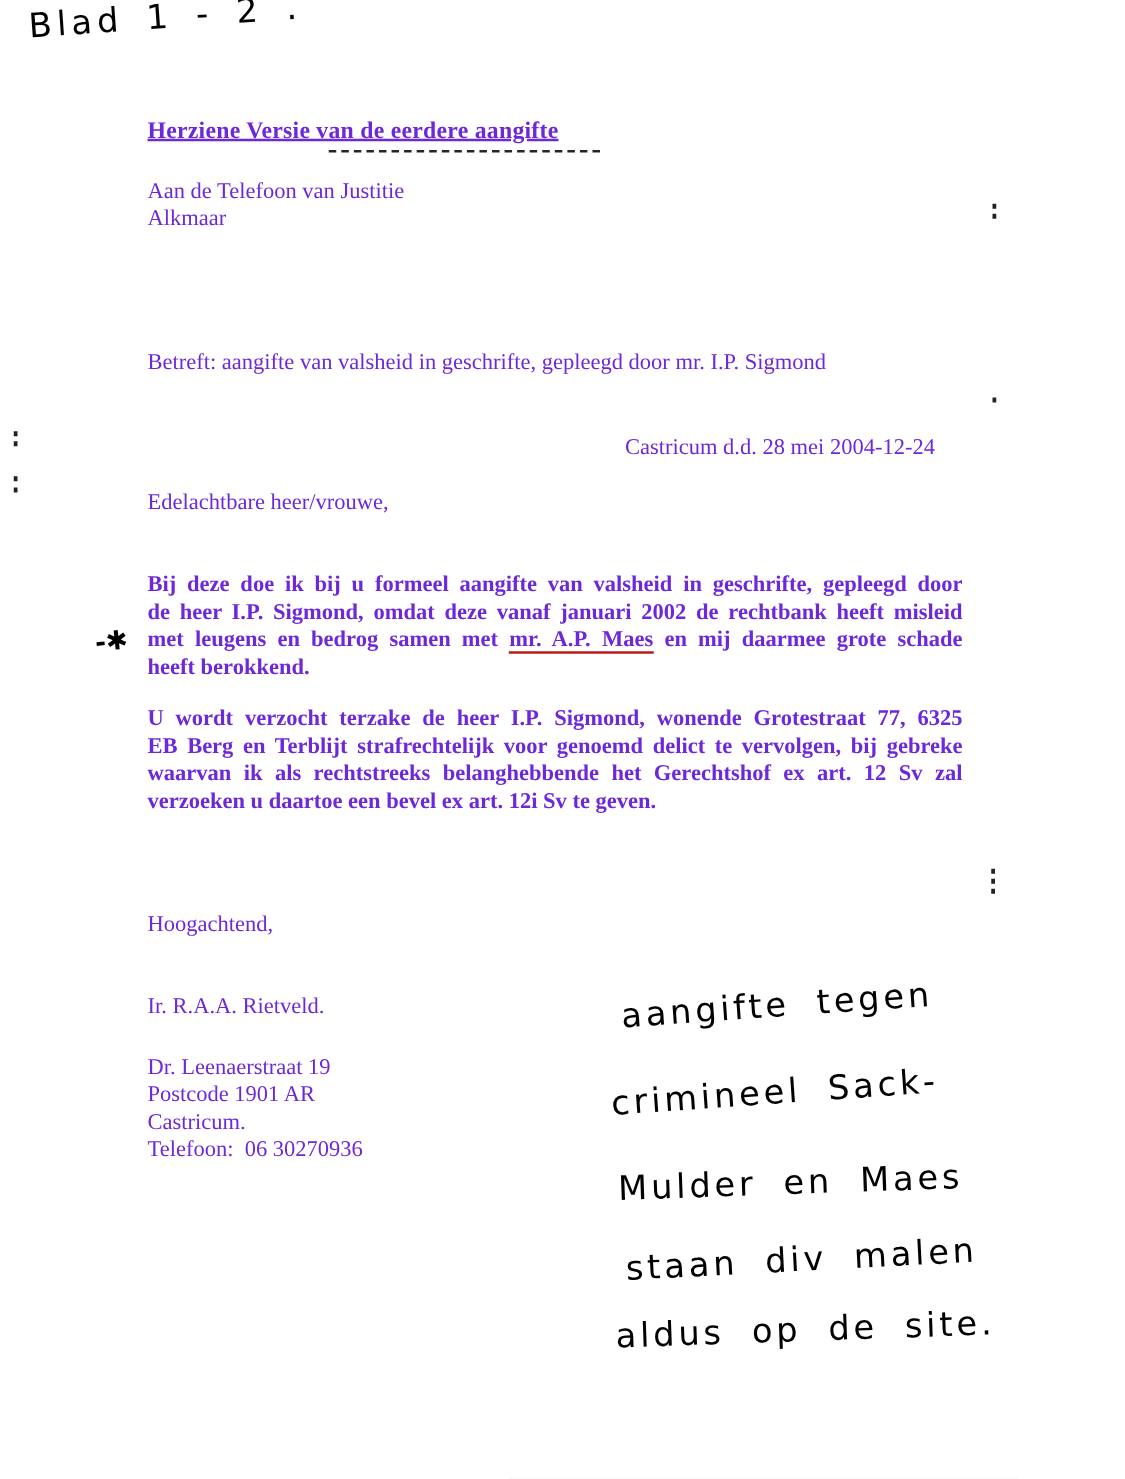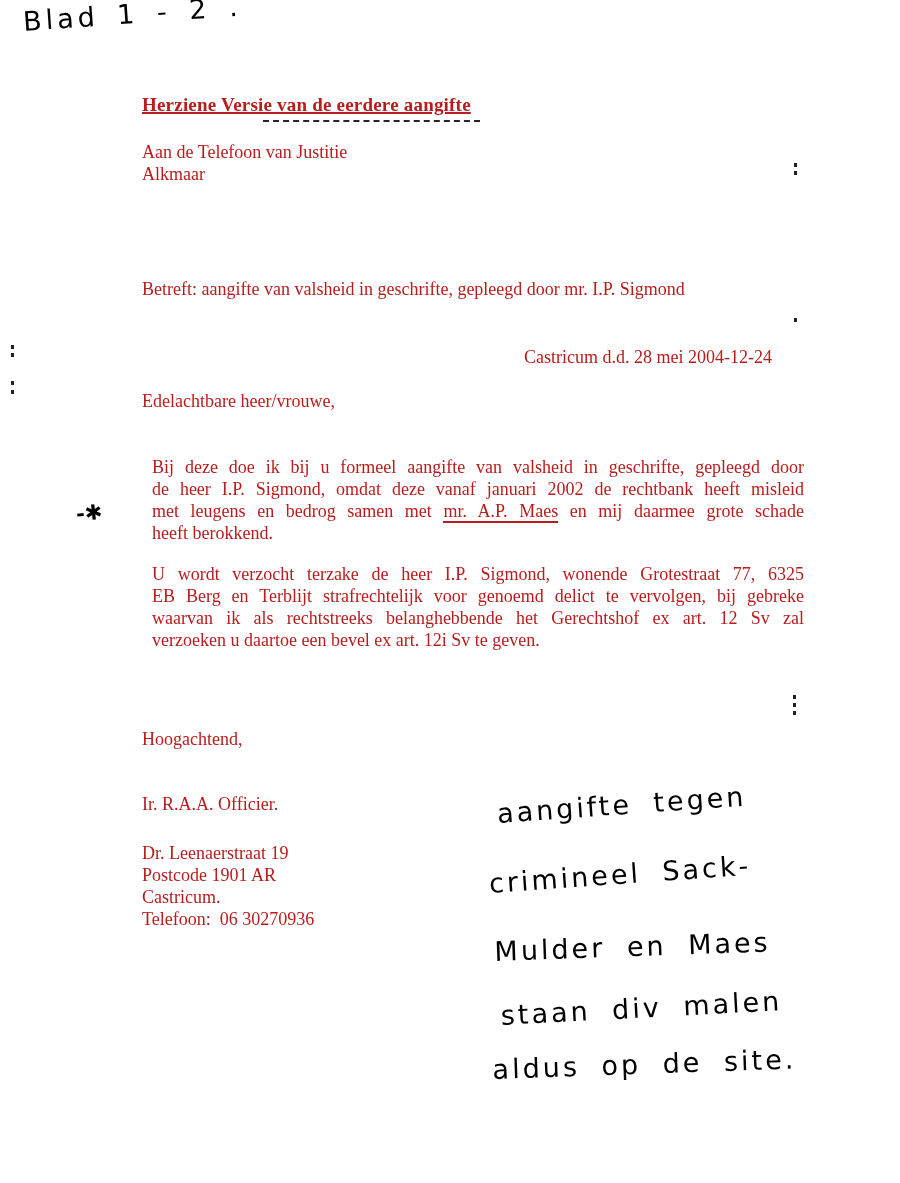--- a/index.html
+++ b/index.html
@@ -6,39 +6,39 @@
   .page{
     position:relative;
     width:900px;height:1183px;
     background:#ffffff;
     margin:0 auto;
     overflow:hidden;
     font-family:"Liberation Serif", serif;
     color:#111111;
   }
   
-  .typed{font-size:18px;line-height:22px;color:#b91c1c;margin-left:24px;}
+  .typed{font-size:18px;line-height:22px;color:#6d28d9;}
   .abs{position:absolute;}
   .title{
     left:118px;top:94px;
     font-weight:bold;font-size:19px;
     text-decoration:underline;
     text-decoration-thickness:2px;
     letter-spacing:0.2px;
   }
   .title-underline-2{
     left:263px;top:120px;width:217px;height:0;
     border-bottom:2px dashed #000;opacity:.85;
   }
   .addr-block div, .sender-block div{height:22px;}
   .recipient{left:118px;top:141px;}
   .subject{left:118px;top:278px;}
   .dateline{left:500px;top:346px;}
   .salutation{left:118px;top:390px;}
-  .para{left:128px;width:652px;}
+  .para{left:118px;width:652px;font-weight:bold;}
   .para1{top:456px;}
   .para2{top:563px;}
   .pline{text-align:justify;text-align-last:justify;height:22px;}
   .pline.last{text-align-last:left;}
   .hand-underline{
     border-bottom:2px solid #b91c1c;
     padding-bottom:0px;
   }
   .closing1{left:118px;top:680px;}
   .closing2{left:118px;top:728px;}
@@ -104,21 +104,21 @@
 
   <div class="abs typed para para2">
     <div class="pline">U wordt verzocht terzake de heer I.P. Sigmond, wonende Grotestraat 77, 6325</div>
     <div class="pline">EB Berg en Terblijt strafrechtelijk voor genoemd delict te vervolgen, bij gebreke</div>
     <div class="pline">waarvan ik als rechtstreeks belanghebbende het Gerechtshof ex art. 12 Sv zal</div>
     <div class="pline last">verzoeken u daartoe een bevel ex art. 12i Sv te geven.</div>
   </div>
 
   <div class="abs typed closing2">Hoogachtend,</div>
 
-  <div class="abs typed signature">Ir. R.A.A. Officier.</div>
+  <div class="abs typed signature">Ir. R.A.A. Rietveld.</div>
 
   <div class="abs typed sender-block">
     <div>Dr. Leenaerstraat 19</div>
     <div>Postcode 1901 AR</div>
     <div>Castricum.</div>
     <div>Telefoon:&nbsp; 06 30270936</div>
   </div>
 
   <div>
     <div class="abs hand note-line note-l0">aangifte tegen</div>

